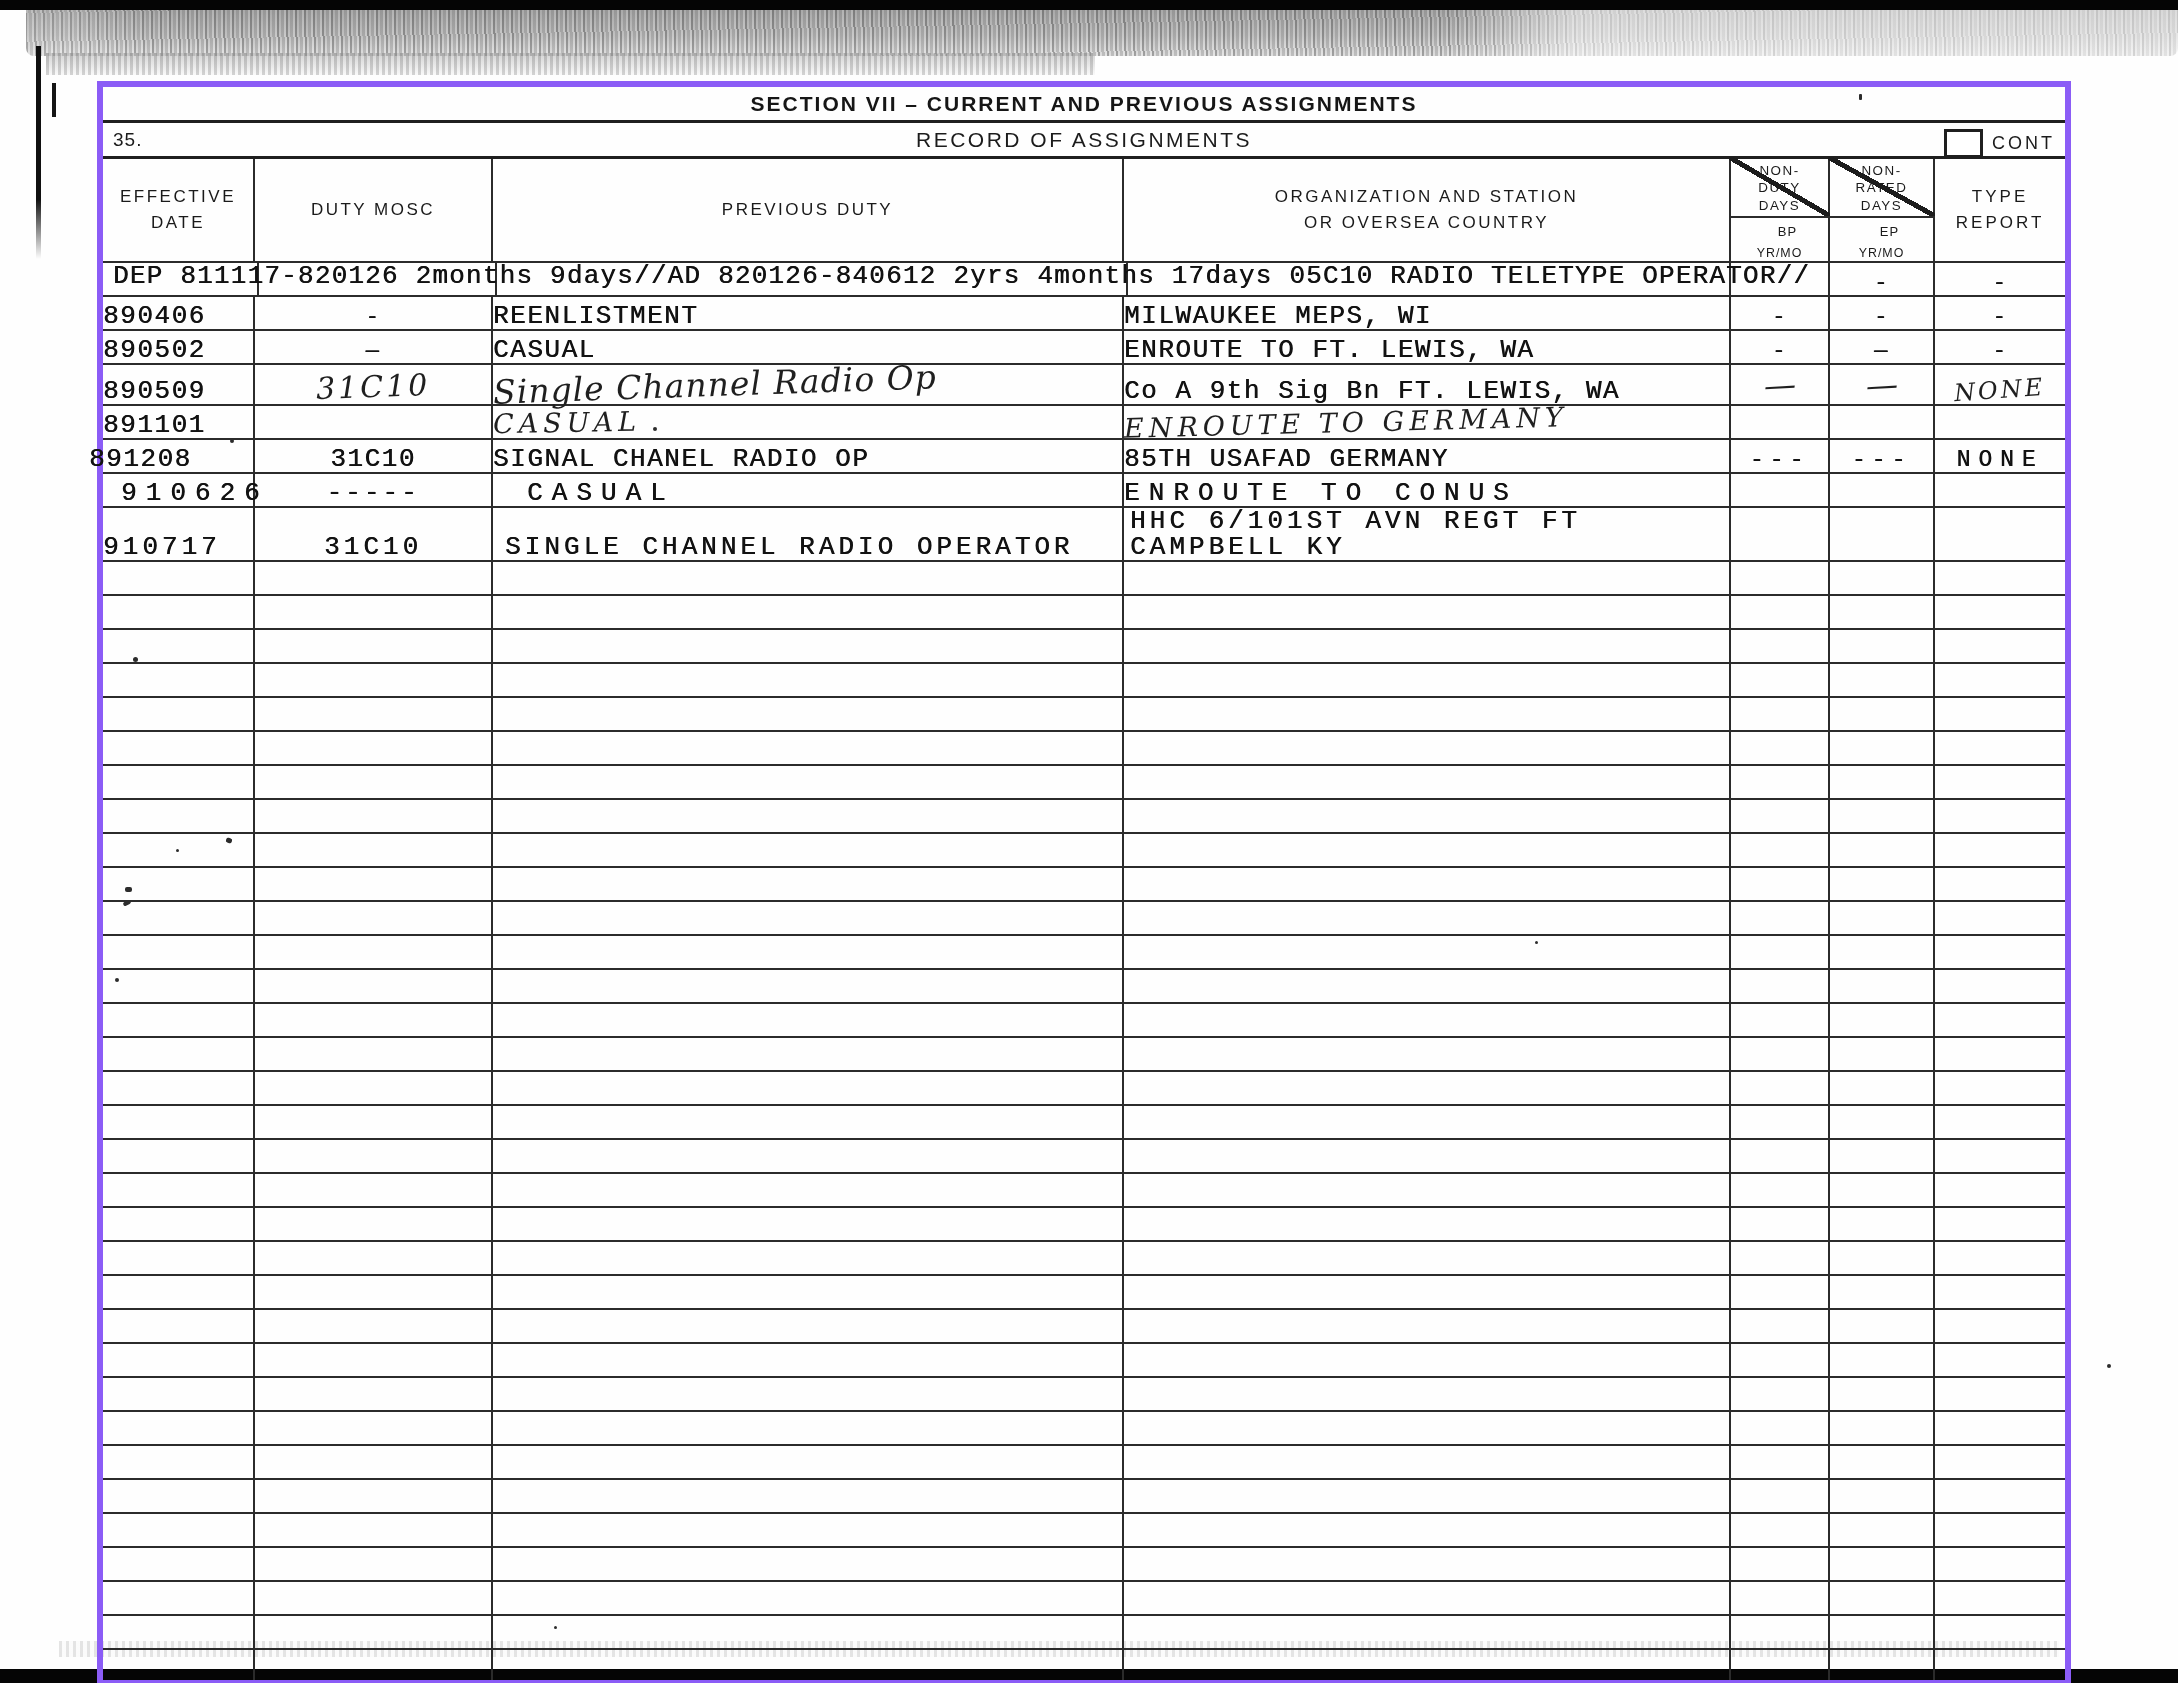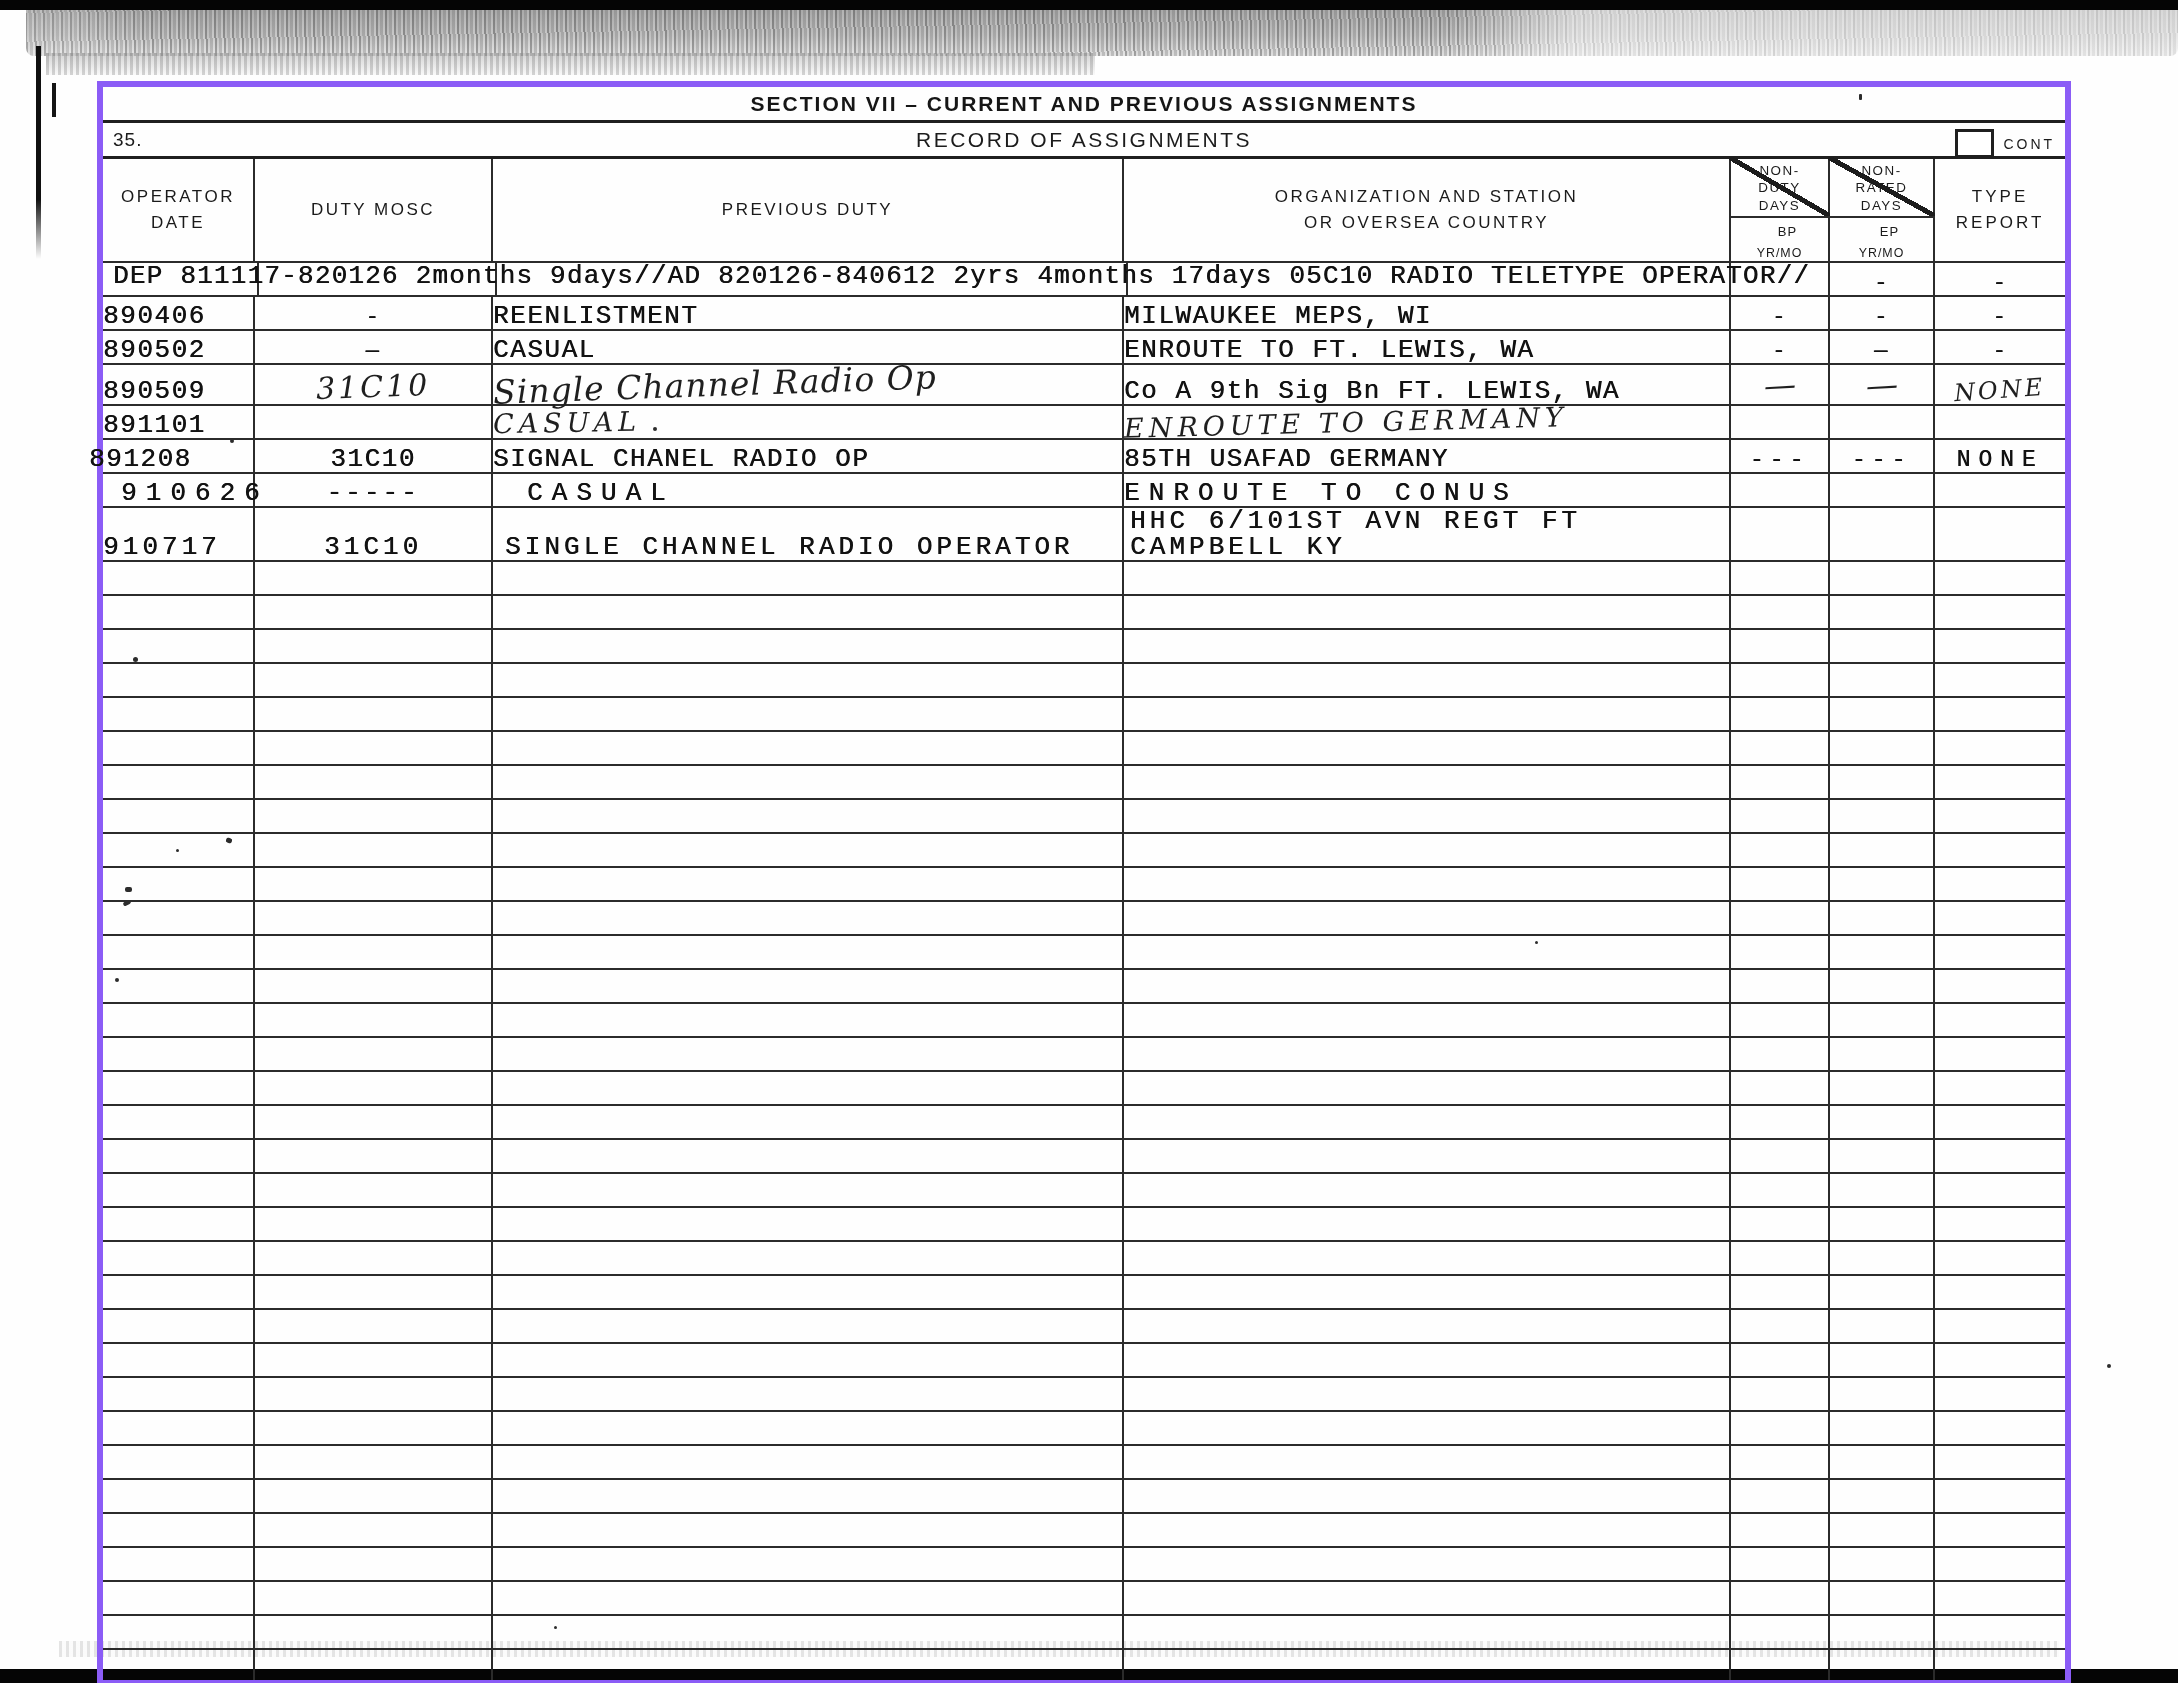--- a/index.html
+++ b/index.html
@@ -32,21 +32,21 @@
   table.form td{border:2px solid #2b2b2b;padding:0;vertical-align:bottom;overflow:visible;}
 
   tr.title-row td{height:33px;border-bottom:3px solid #1f1f1f;text-align:center;vertical-align:middle;}
   .section-title{font-weight:700;font-size:21px;letter-spacing:2px;color:#161616;}
 
   tr.record-row td{height:33px;border-bottom:3px solid #1f1f1f;vertical-align:middle;position:relative;}
   .item-no{position:absolute;left:10px;bottom:5px;font-size:19px;letter-spacing:1px;}
   .record-title{display:block;text-align:center;font-size:21px;letter-spacing:2.5px;}
   .cont-wrap{position:absolute;right:10px;bottom:-2px;display:flex;align-items:center;gap:9px;}
   .cont-box{width:33px;height:23px;border:3px solid #1f1f1f;background:#fff;}
-  .cont-label{font-size:14px;letter-spacing:3px;}
+  .cont-label{font-size:18px;letter-spacing:3px;}
 
   tr.head-row td{height:102px;vertical-align:middle;text-align:center;}
   .colhead{font-size:17px;letter-spacing:2.5px;line-height:1.55;color:#1a1a1a;
            display:flex;flex-direction:column;align-items:center;justify-content:center;height:100%;}
   .colhead .inner{max-width:100%;}
   .w-org .inner{max-width:337px;}
   .w-type .inner{max-width:99px;letter-spacing:3px;}
   td.daycol{vertical-align:top;}
   .daylabel{height:55px;display:flex;align-items:center;justify-content:center;
             font-size:13.4px;letter-spacing:1.5px;line-height:1.3;
@@ -145,21 +145,21 @@
           <span class="cont-wrap">
             <span class="cont-box"></span>
             <span class="cont-label">CONT</span>
           </span>
         </td>
       </tr>
 
       <tr class="head-row">
         <td>
           <div class="colhead">
-                <span class="inner">OPERATOR DATE</span>
+                <span class="inner">EFFECTIVE DATE</span>
               </div>
         </td>
         <td>
           <div class="colhead">
                 <span class="inner">DUTY MOSC</span>
               </div>
         </td>
         <td>
           <div class="colhead">
                 <span class="inner">PREVIOUS DUTY</span>

